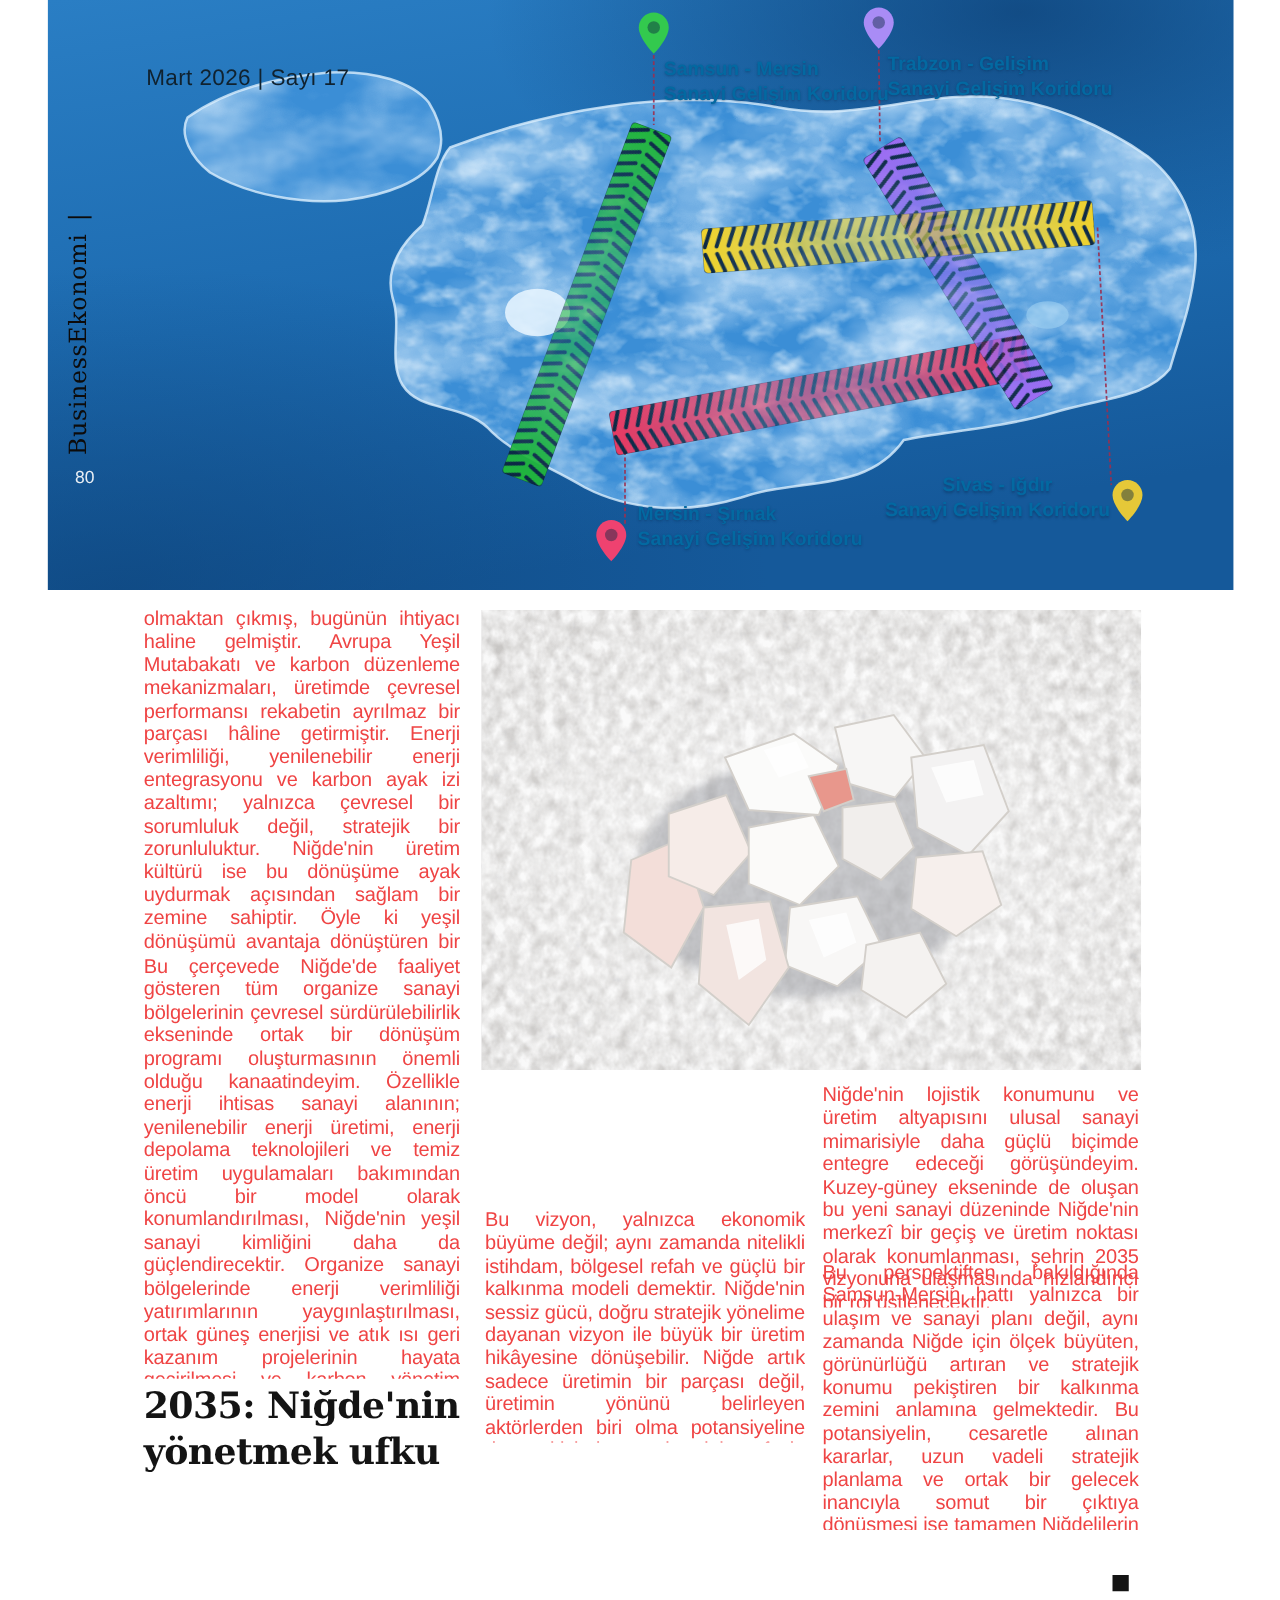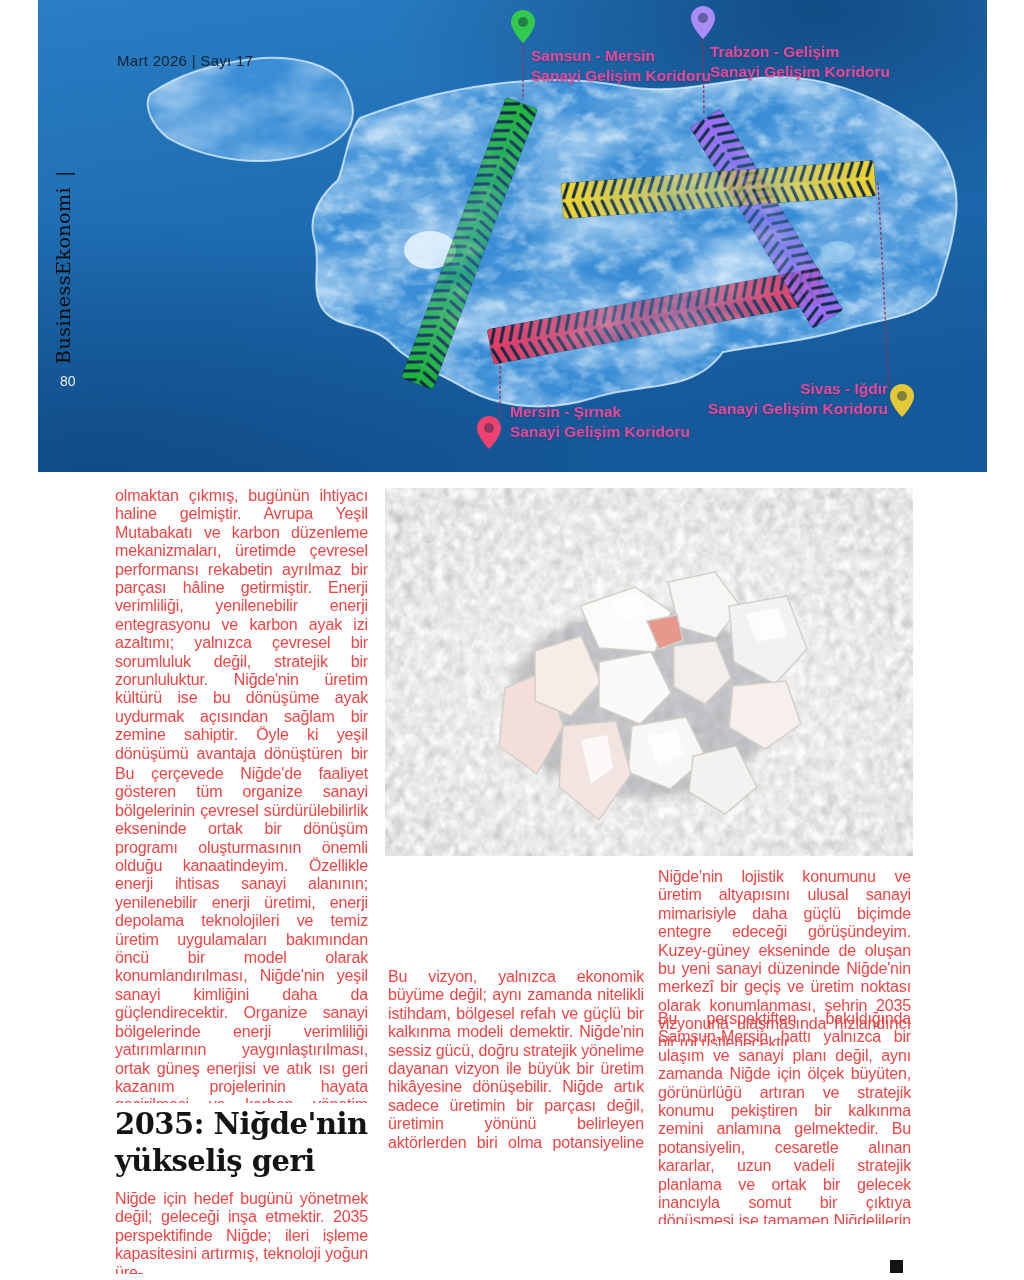--- a/index.html
+++ b/index.html
@@ -1,31 +1,31 @@
 <!DOCTYPE html>
 <html lang="tr"><head>
 <meta charset="utf-8">
 <style>
   html,body{margin:0;padding:0;background:#ffffff;}
   .page{position:relative;width:1024px;height:1280px;background:#ffffff;overflow:hidden;
         font-family:"Liberation Sans",sans-serif;}
   
   .map-wrap{position:absolute;left:38px;top:0;width:949px;height:472px;overflow:hidden;}
   .map-wrap svg{display:block;}
-  .issue-line{position:absolute;left:117px;top:52px;font-size:15px;color:#10222f;
+  .issue-line{position:absolute;left:117px;top:52px;font-size:18px;color:#10222f;
               letter-spacing:.3px;}
   .masthead{position:absolute;left:52px;top:128px;height:236px;
             writing-mode:vertical-rl;transform:rotate(180deg);
             font-family:"DejaVu Serif","Liberation Serif",serif;
             font-size:19px;color:#0d0b0a;letter-spacing:.5px;display:flex;align-items:center;}
   .masthead .divider{margin-top:10px;}
   .page-number{position:absolute;left:60px;top:337px;font-size:14px;color:#e8eef4;margin-top:36px;}
-  .map-label{position:absolute;color:#ec4899;font-weight:bold;font-size:15.5px;
+  .map-label{position:absolute;color:#0369a1;font-weight:bold;font-size:15.5px;
              line-height:20px;text-shadow:0 1px 2px rgba(10,30,60,.35);}
-  .map-label.right{text-align:right;margin-left:26px;}
+  .map-label.right{text-align:center;margin-left:26px;}
   .lbl-samsun{left:531px;top:46px;}
   .lbl-trabzon{left:710px;top:42px;}
   .lbl-sivas{right:136px;top:379px;}
   .lbl-mersin{left:510px;top:402px;}
   
   .photo{position:absolute;left:385px;top:488px;width:528px;height:368px;overflow:hidden;}
   
   .body-text{position:absolute;font-size:16px;line-height:18.4px;color:#ef4444;
              text-align:justify;letter-spacing:-.15px;overflow:hidden;margin:0;}
   .col1{left:115px;width:253px;}
@@ -240,22 +240,21 @@
         <polygon points="226,112 252,105 262,126 238,134"></polygon>
         <polygon points="360,126 394,120 402,148 372,154"></polygon>
         <polygon points="196,252 222,247 228,280 206,296"></polygon>
         <polygon points="262,248 292,242 300,266 274,278"></polygon>
       </g>
     </svg>
   </div>
 
   <p class="body-text col1 p-c1-1">olmaktan çıkmış, bugünün ihtiyacı haline gelmiştir. Avrupa Yeşil Mutabakatı ve karbon düzenleme mekanizmaları, üretimde çevresel performansı rekabetin ayrılmaz bir parçası hâline getirmiştir. Enerji verimliliği, yenilenebilir enerji entegrasyonu ve karbon ayak izi azaltımı; yalnızca çevresel bir sorumluluk değil, stratejik bir zorunluluktur. Niğde'nin üretim kültürü ise bu dönüşüme ayak uydurmak açısından sağlam bir zemine sahiptir. Öyle ki yeşil dönüşümü avantaja dönüştüren bir sanayi modeli, Niğde'yi yalnızca rekabetçi değil; örnek gösterilen bir üretim merkezi konumuna taşıyabilir.</p>
   <p class="body-text col1 p-c1-2">Bu çerçevede Niğde'de faaliyet gösteren tüm organize sanayi bölgelerinin çevresel sürdürülebilirlik ekseninde ortak bir dönüşüm programı oluşturmasının önemli olduğu kanaatindeyim. Özellikle enerji ihtisas sanayi alanının; yenilenebilir enerji üretimi, enerji depolama teknolojileri ve temiz üretim uygulamaları bakımından öncü bir model olarak konumlandırılması, Niğde'nin yeşil sanayi kimliğini daha da güçlendirecektir. Organize sanayi bölgelerinde enerji verimliliği yatırımlarının yaygınlaştırılması, ortak güneş enerjisi ve atık ısı geri kazanım projelerinin hayata geçirilmesi ve karbon yönetim sistemlerinin kurulması, şehrin rekabet gücünü artırırken sürdürülebilir kalkınma hedeflerine de önemli katkı sağlayacaktır.</p>
-  <h2 class="heading">2035: Niğde'nin yükseliş geri</h2>
-  <p class="body-text col1 p-c1-3">Niğde için hedef bugünü yönetmek değil; geleceği inşa etmektir. 2035 perspektifinde Niğde; ileri işleme kapasitesini artırmış, teknoloji yoğun üre-</p>
+  <h2 class="heading">2035: Niğde'nin yönetmek ufku</h2>
 
   <p class="body-text col2 p-c2-2">Bu vizyon, yalnızca ekonomik büyüme değil; aynı zamanda nitelikli istihdam, bölgesel refah ve güçlü bir kalkınma modeli demektir. Niğde'nin sessiz gücü, doğru stratejik yönelime dayanan vizyon ile büyük bir üretim hikâyesine dönüşebilir. Niğde artık sadece üretimin bir parçası değil, üretimin yönünü belirleyen aktörlerden biri olma potansiyeline de eskisinden çok daha fazla sahiptir.</p>
 
   <p class="body-text col3 p-c3-1">Niğde'nin lojistik konumunu ve üretim altyapısını ulusal sanayi mimarisiyle daha güçlü biçimde entegre edeceği görüşündeyim. Kuzey-güney ekseninde de oluşan bu yeni sanayi düzeninde Niğde'nin merkezî bir geçiş ve üretim noktası olarak konumlanması, şehrin 2035 vizyonuna ulaşmasında hızlandırıcı bir rol üstlenecektir.</p>
   <p class="body-text col3 p-c3-2">Bu perspektiften bakıldığında Samsun-Mersin hattı yalnızca bir ulaşım ve sanayi planı değil, aynı zamanda Niğde için ölçek büyüten, görünürlüğü artıran ve stratejik konumu pekiştiren bir kalkınma zemini anlamına gelmektedir. Bu potansiyelin, cesaretle alınan kararlar, uzun vadeli stratejik planlama ve ortak bir gelecek inancıyla somut bir çıktıya dönüşmesi ise tamamen Niğdelilerin ortak akılla alacakları aksiyona ve bu yönde atacakları yeni adımlara bağlıdır.</p>
 
   <div class="end-mark"></div>
 
 </div>
 

